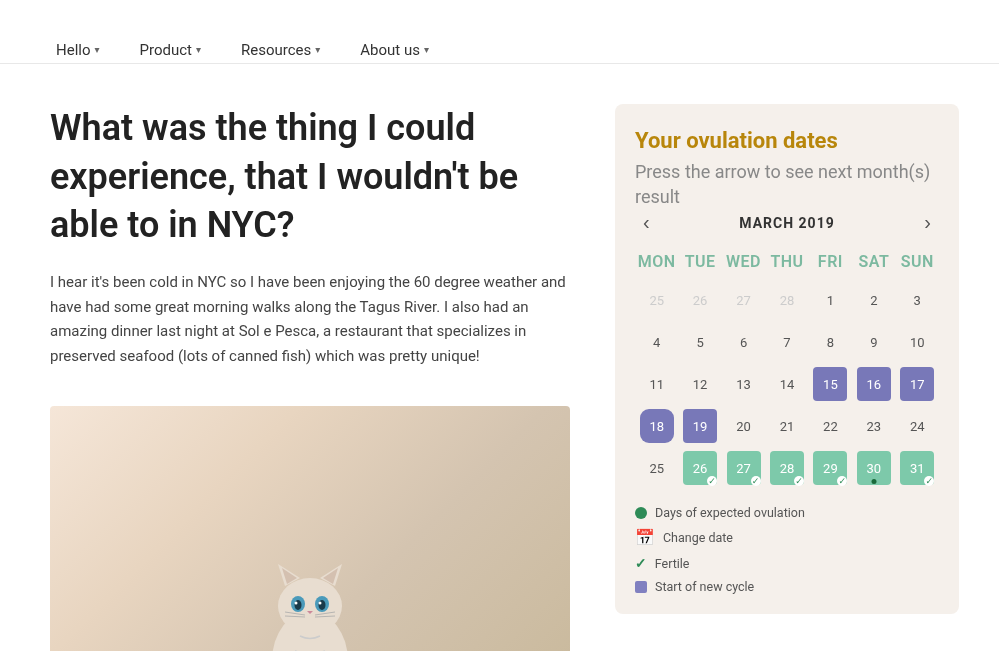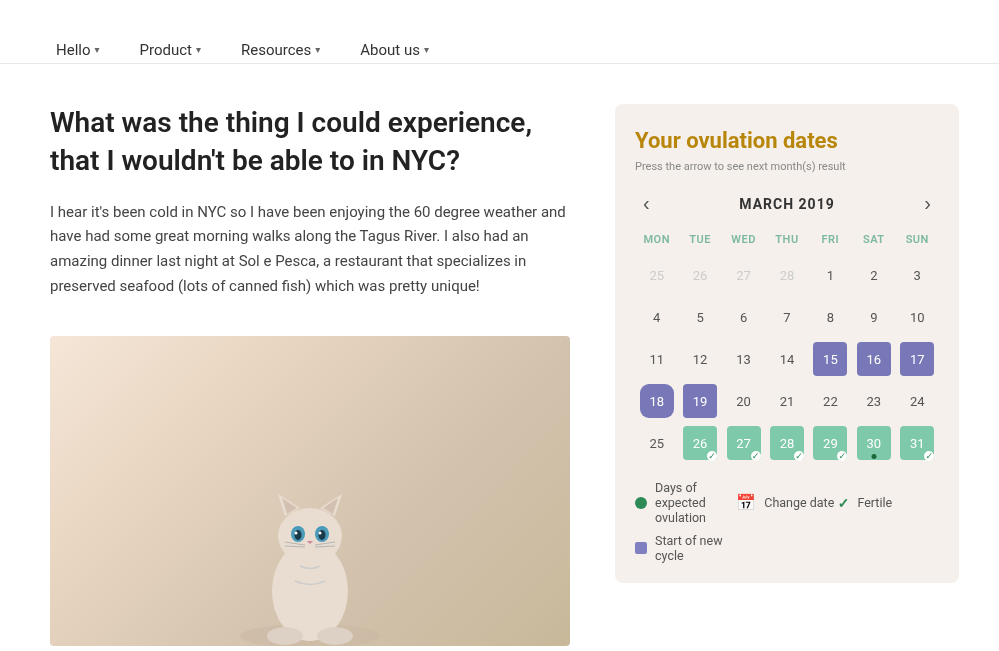--- a/index.html
+++ b/index.html
@@ -31,21 +31,21 @@
     .main-content {
       display: flex;
       padding: 40px 40px 40px 50px;
       gap: 40px;
       max-width: 999px;
     }
 
     
     .left-col { flex: 1; max-width: 580px; }
     .article-title {
-      font-size: 28px;
+      font-size: 36px;
       font-weight: 600;
       line-height: 1.35;
       color: #222;
       margin-bottom: 20px;
     }
     .article-body {
       font-size: 15px;
       line-height: 1.65;
       color: #444;
       margin-bottom: 37px;
@@ -72,23 +72,22 @@
       border-radius: 8px;
       padding: 24px 20px 20px;
     }
     .cal-title {
       font-size: 22px;
       font-weight: 700;
       color: #b8860b;
       margin-bottom: 6px;
     }
     .cal-subtitle {
-      font-size: 11px;
+      font-size: 18px;
       color: #888;
-      margin-bottom: 16px;
       line-height: 1.4;
     }
     .cal-header {
       display: flex;
       align-items: center;
       justify-content: space-between;
       margin-bottom: 12px;
     }
     .cal-nav-btn {
       background: none;
@@ -102,21 +101,21 @@
       font-size: 14px;
       font-weight: 700;
       letter-spacing: 1px;
       color: #333;
     }
     .cal-grid {
       width: 100%;
       border-collapse: collapse;
     }
     .cal-grid th {
-      font-size: 11px;
+      font-size: 16px;
       font-weight: 600;
       color: #7cb9a0;
       text-align: center;
       padding: 4px 0 8px;
       letter-spacing: 0.5px;
       margin-left: 36px;
     }
     .cal-grid td {
       text-align: center;
       padding: 4px 2px;
@@ -133,21 +132,21 @@
       align-items: center;
       justify-content: center;
       border-radius: 4px;
       position: relative;
     }
 
     
     .legend {
       margin-top: 16px;
       display: grid;
-      grid-template-columns: 1fr 1fr 1fr;
+      grid-template-columns: 1fr;
       gap: 8px 0;
       font-size: 12.5px;
       color: #555;
     }
     .legend-item {
       display: flex;
       align-items: center;
       gap: 8px;
     }
     .legend-dot {

